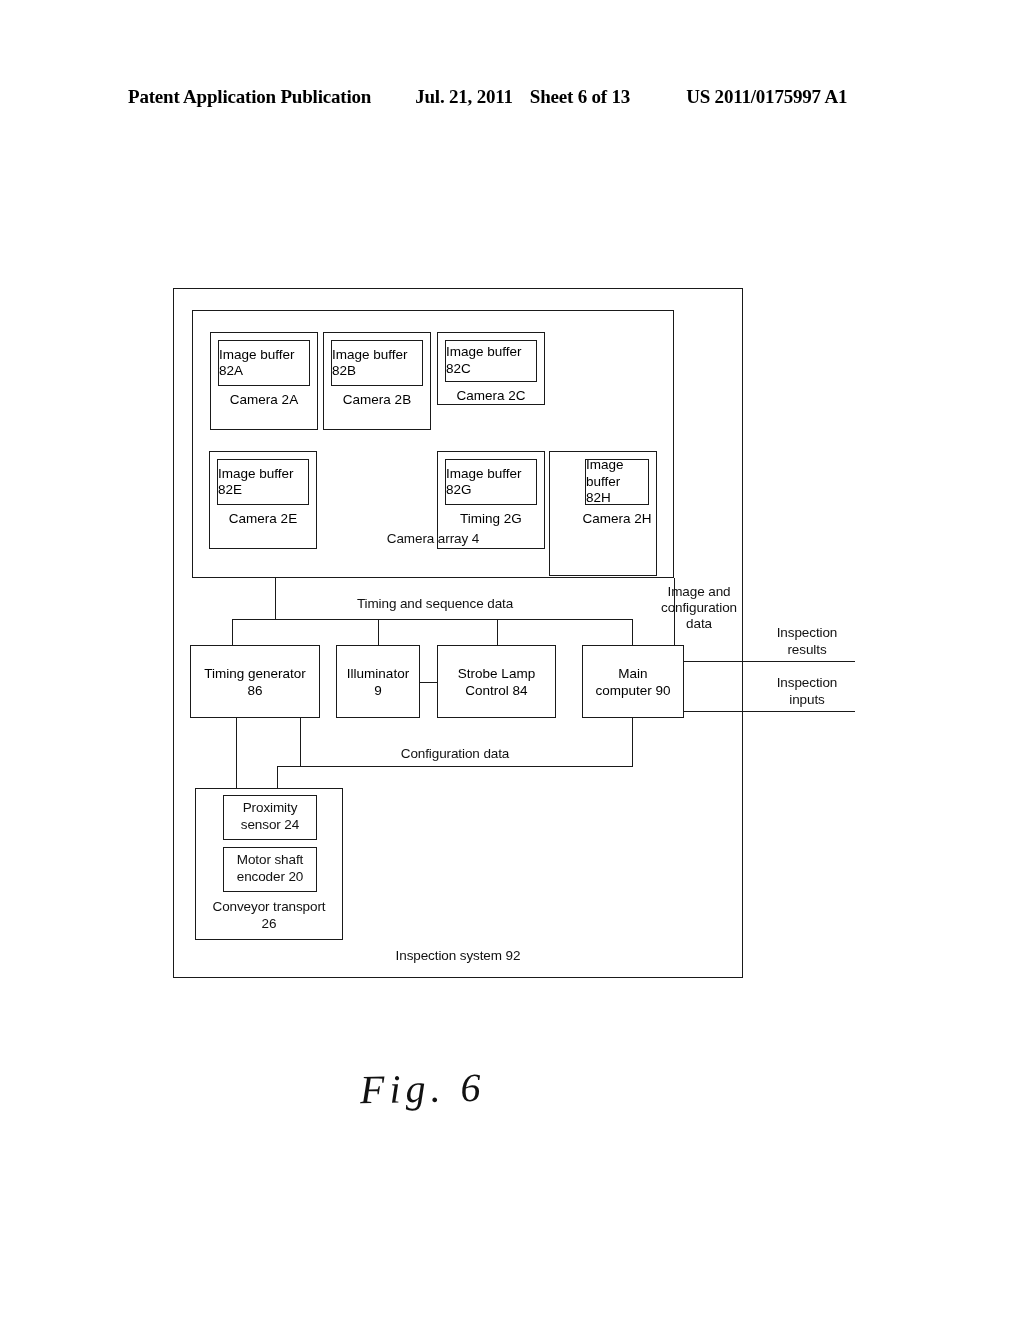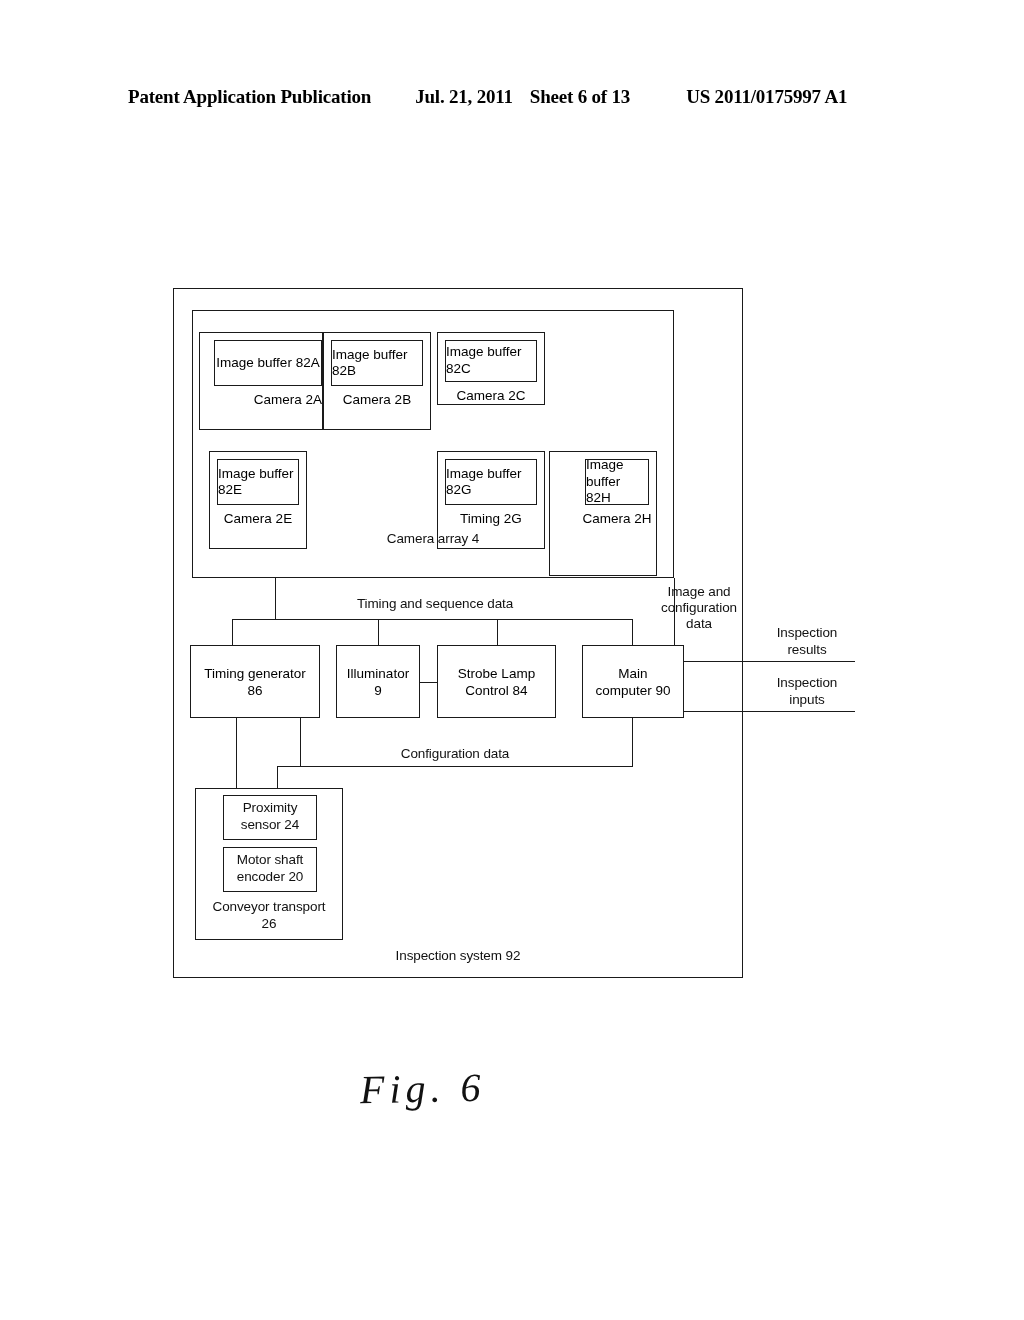--- a/index.html
+++ b/index.html
@@ -141,40 +141,40 @@
   <span class="hdr-sheet">Sheet 6 of 13</span>
   <span class="hdr-num">US 2011/0175997 A1</span>
 </div>
 
 <div id="figure">
 
   <div class="box" style="left:173px; top:288px; width:570px; height:690px;"></div>
 
   <div class="box" style="left:192px; top:310px; width:482px; height:268px;"></div>
 
-  <div class="cellbox" style="left:199px; top:332px; width:124px; height:98px;align-items:flex-end;">
+  <div class="cellbox" style="left:210px; top:332px; width:108px; height:98px;">
     <div class="ibuf">Image buffer
 82A</div>
     <div class="cam">Camera
 2A</div>
   </div>
   <div class="cellbox" style="left:323px; top:332px; width:108px; height:98px;">
     <div class="ibuf">Image buffer
 82B</div>
     <div class="cam">Camera
 2B</div>
   </div>
   <div class="cellbox" style="left:437px; top:332px; width:108px; height:73px;">
     <div class="ibuf">Image buffer
 82C</div>
     <div class="cam">Camera
 2C</div>
   </div>
 
-  <div class="cellbox" style="left:209px; top:451px; width:98px; height:98px;">
+  <div class="cellbox" style="left:209px; top:451px; width:108px; height:98px;">
     <div class="ibuf">Image buffer
 82E</div>
     <div class="cam">Camera
 2E</div>
   </div>
   <div class="cellbox" style="left:437px; top:451px; width:108px; height:98px;">
     <div class="ibuf">Image buffer
 82G</div>
     <div class="cam">Timing
 2G</div>

